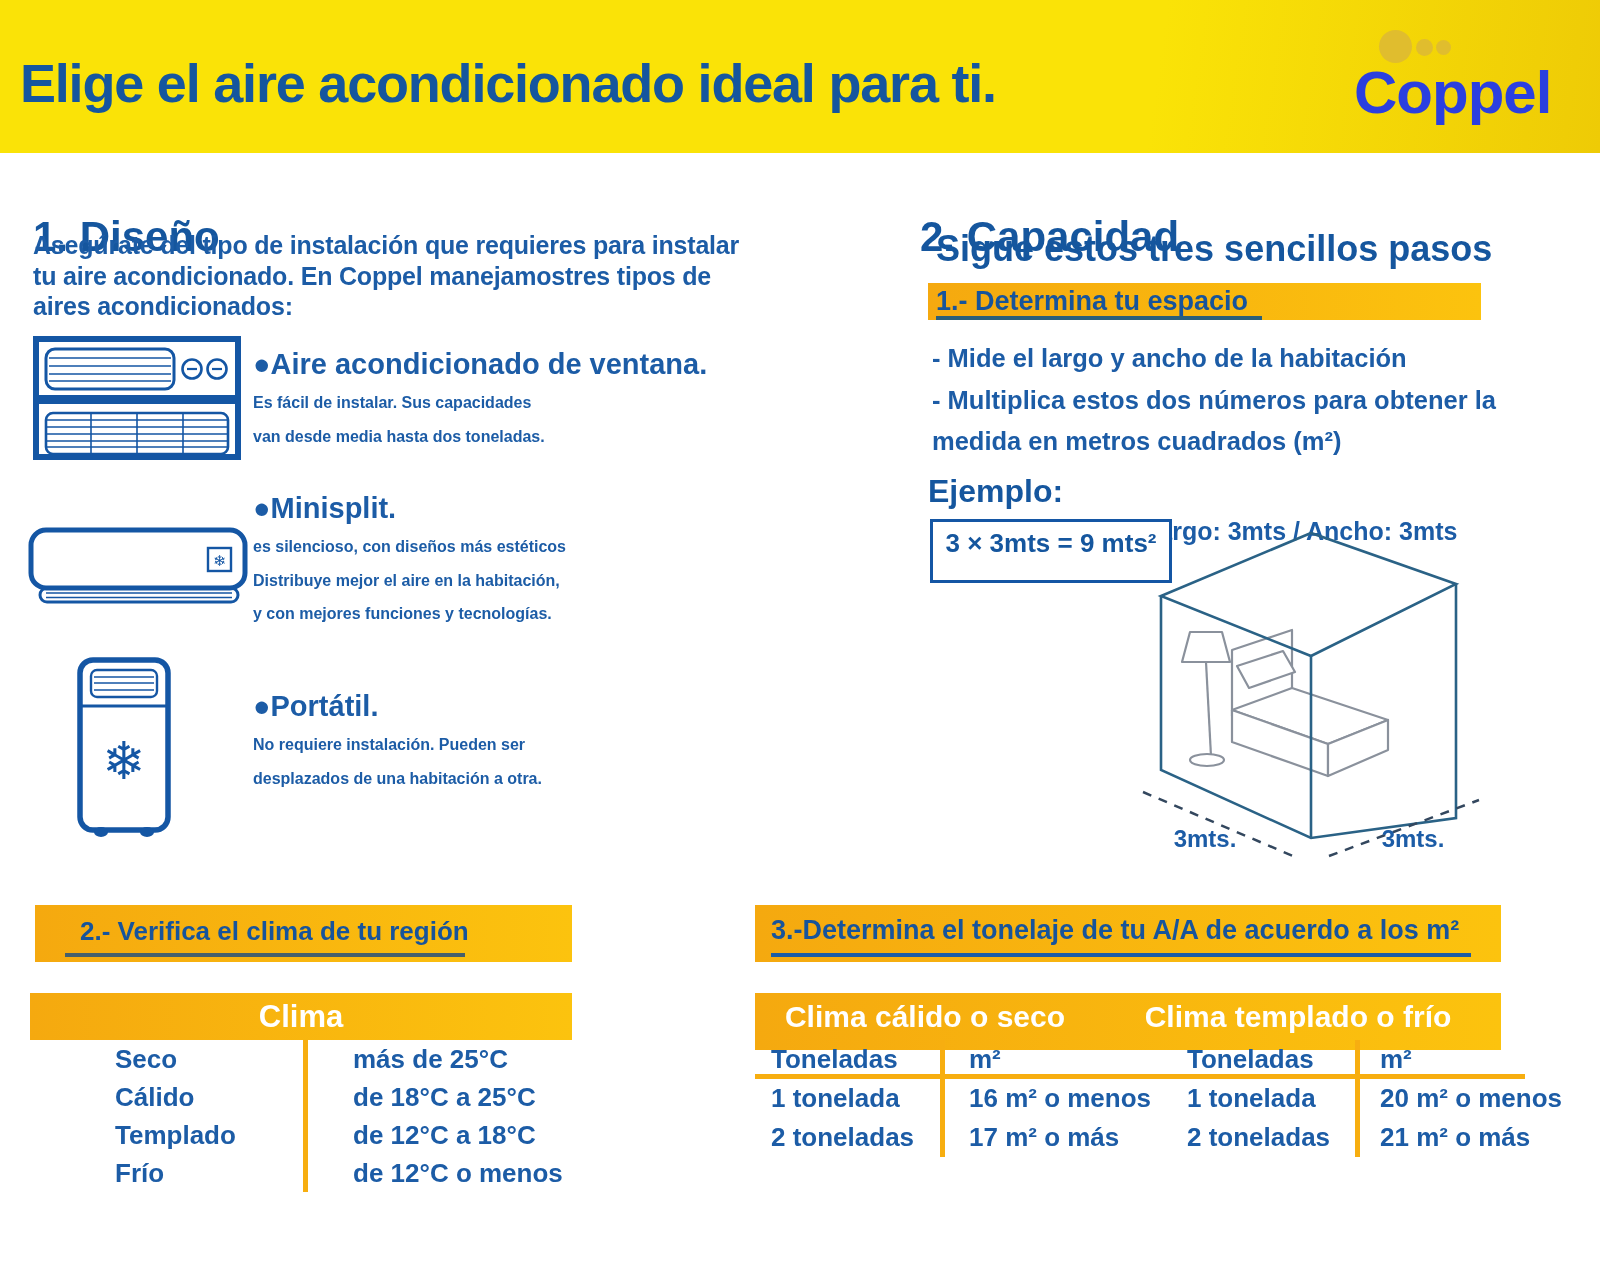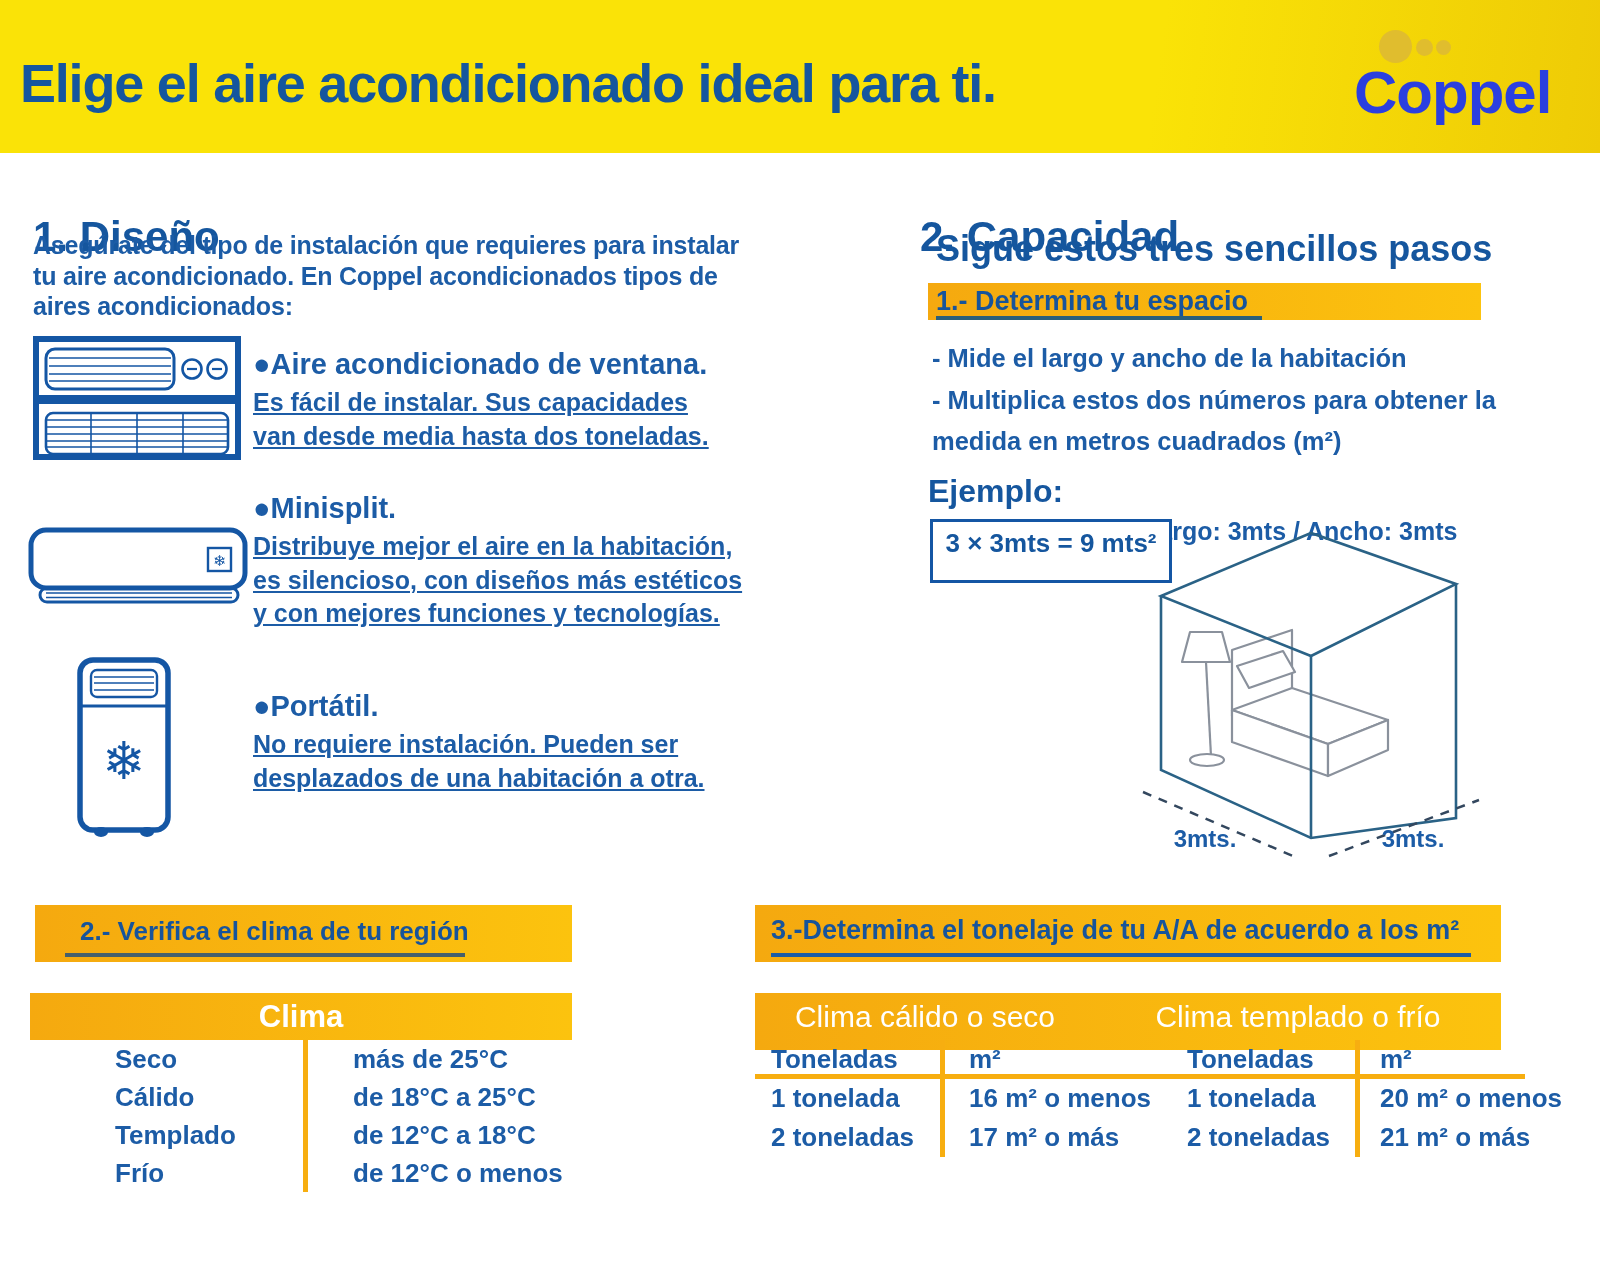--- a/index.html
+++ b/index.html
@@ -28,21 +28,21 @@
   .logo-text{position:absolute;left:16px;top:30px;font-size:60px;font-weight:bold;
              letter-spacing:-1px;color:var(--logo-blue);margin-left:28px;}
   
   .h-big{font-size:42px;font-weight:bold;color:var(--heading-blue);white-space:nowrap;}
   .h-design{left:33px;top:178px;}
   .h-capacity{left:920px;top:178px;}
   .sub-capacity{left:936px;top:228px;font-size:36px;font-weight:bold;color:var(--heading-blue);white-space:nowrap;}
   .intro{left:33px;top:230px;font-size:25px;font-weight:bold;line-height:30.5px;letter-spacing:-0.2px;}
   .item-text{font-weight:bold;white-space:nowrap;}
   .item-title{font-size:29px;margin-bottom:5px;color:var(--blue-text);}
-  .item-line{font-size:25px;line-height:33.5px;text-decoration:underline;}
+  .item-line{font-size:16px;line-height:33.5px;}
   .it1{left:253px;top:348px;}
   .it2{left:253px;top:492px;}
   .it3{left:253px;top:690px;}
   
   .icon-window{left:33px;top:336px;width:208px;height:124px;}
   .icon-minisplit{left:28px;top:527px;width:220px;height:82px;}
   .icon-portable{left:77px;top:657px;width:94px;height:183px;}
   svg .st{stroke:var(--icon-blue);fill:none;}
   .snow{font-family:"DejaVu Sans",sans-serif;font-weight:bold;}
   
@@ -70,21 +70,21 @@
   
   .clima-header{left:30px;top:993px;width:542px;height:47px;background:linear-gradient(90deg,#F5A90F,var(--amber-bright));
                 color:#fff;font-size:31px;font-weight:bold;text-align:center;line-height:47px;}
   .clima-table{left:30px;top:1040px;width:542px;display:grid;grid-template-columns:278px 264px;grid-auto-rows:38px;}
   .clima-table .c1{padding-left:85px;border-right:5px solid var(--amber);}
   .clima-table .c2{padding-left:45px;}
   .clima-table div{font-size:26px;font-weight:bold;line-height:38px;white-space:nowrap;}
   
   .group-header{left:755px;top:993px;width:746px;height:57px;display:flex;
                 background:linear-gradient(90deg,#F5A90F,var(--amber-bright));
-                color:#fff;font-size:30px;font-weight:normal;line-height:47px;}
+                color:#fff;font-size:30px;font-weight:bold;line-height:47px;}
   .gh-left{width:340px;text-align:center;}
   .gh-right{flex:1;text-align:center;}
   .ton-table{left:755px;top:1040px;width:770px;display:grid;
              grid-template-columns:190px 230px 185px 165px;grid-auto-rows:39px;}
   .ton-table div{font-size:26px;font-weight:bold;line-height:39px;white-space:nowrap;}
   .ton-table .th{border-bottom:5px solid var(--amber);}
   .ton-table .d1{border-right:5px solid var(--amber);}
   .ton-table .p1{padding-left:16px;}
   .ton-table .p2{padding-left:24px;}
   .ton-table .p3{padding-left:12px;}
@@ -101,21 +101,21 @@
       <span class="logo-dot d1"></span>
       <span class="logo-dot d2"></span>
       <span class="logo-dot d3"></span>
       <div class="logo-text">Coppel</div>
     </div>
   </header>
 
   <h2 class="abs h-big h-design">1. Diseño</h2>
   <div class="abs intro">
     <div>Asegúrate del tipo de instalación que requieres para instalar</div>
-    <div>tu aire acondicionado. En Coppel acondicionados tipos de</div>
+    <div>tu aire acondicionado. En Coppel manejamostres tipos de</div>
     <div>aires acondicionados:</div>
   </div>
 
   <svg class="abs icon-window" viewBox="0 0 208 124">
     <rect class="st" x="3" y="3" width="202" height="118" stroke-width="6" fill="#fff"></rect>
     <rect class="st" x="13" y="13" width="128" height="40" rx="9" stroke-width="3"></rect>
     <path class="st" d="M16 22 H138 M16 30 H138 M16 38 H138 M16 45 H138" stroke-width="1.6"></path>
     <circle class="st" cx="159" cy="33" r="9.5" stroke-width="2.6"></circle>
     <path class="st" d="M154 33 H164" stroke-width="2.2"></path>
     <circle class="st" cx="184" cy="33" r="9.5" stroke-width="2.6"></circle>
@@ -144,22 +144,22 @@
     <ellipse cx="70" cy="175" rx="7" ry="5" fill="var(--icon-blue)"></ellipse>
   </svg>
 
   <div class="abs item-text it1">
     <div class="item-title">●Aire acondicionado de ventana.</div>
     <div class="item-line">Es fácil de instalar. Sus capacidades</div>
     <div class="item-line">van desde media hasta dos toneladas.</div>
   </div>
   <div class="abs item-text it2">
     <div class="item-title">●Minisplit.</div>
+    <div class="item-line">es silencioso, con diseños más estéticos</div>
     <div class="item-line">Distribuye mejor el aire en la habitación,</div>
-    <div class="item-line">es silencioso, con diseños más estéticos</div>
     <div class="item-line">y con mejores funciones y tecnologías.</div>
   </div>
   <div class="abs item-text it3">
     <div class="item-title">●Portátil.</div>
     <div class="item-line">No requiere instalación. Pueden ser</div>
     <div class="item-line">desplazados de una habitación a otra.</div>
   </div>
 
   <h2 class="abs h-big h-capacity">2. Capacidad</h2>
   <div class="abs sub-capacity">Sigue estos tres sencillos pasos</div>

